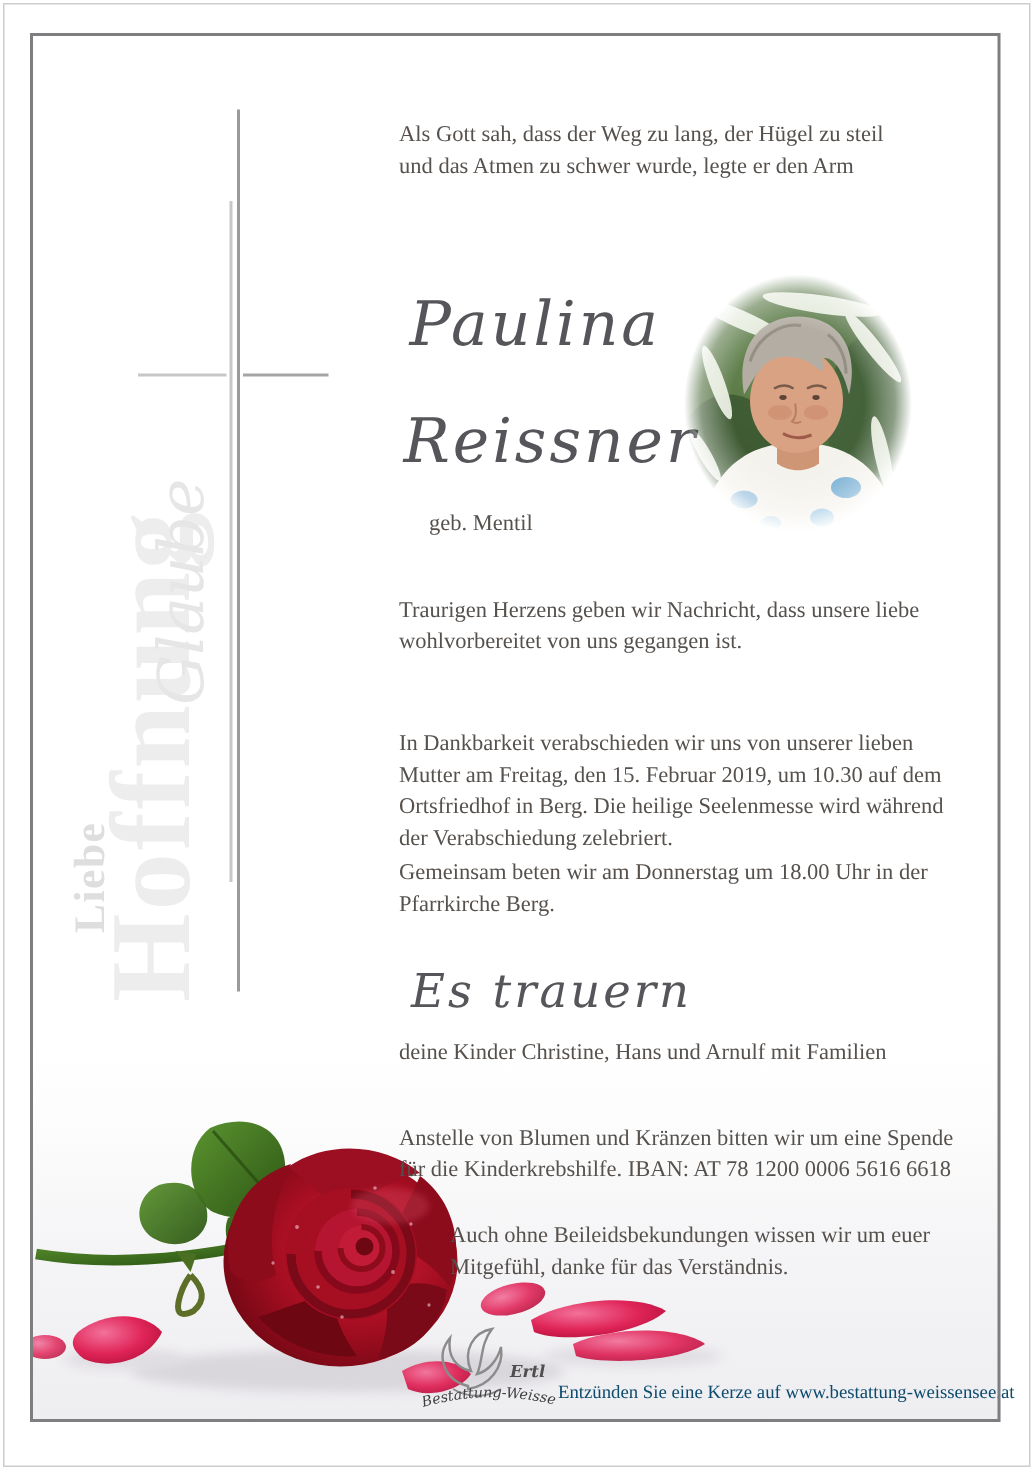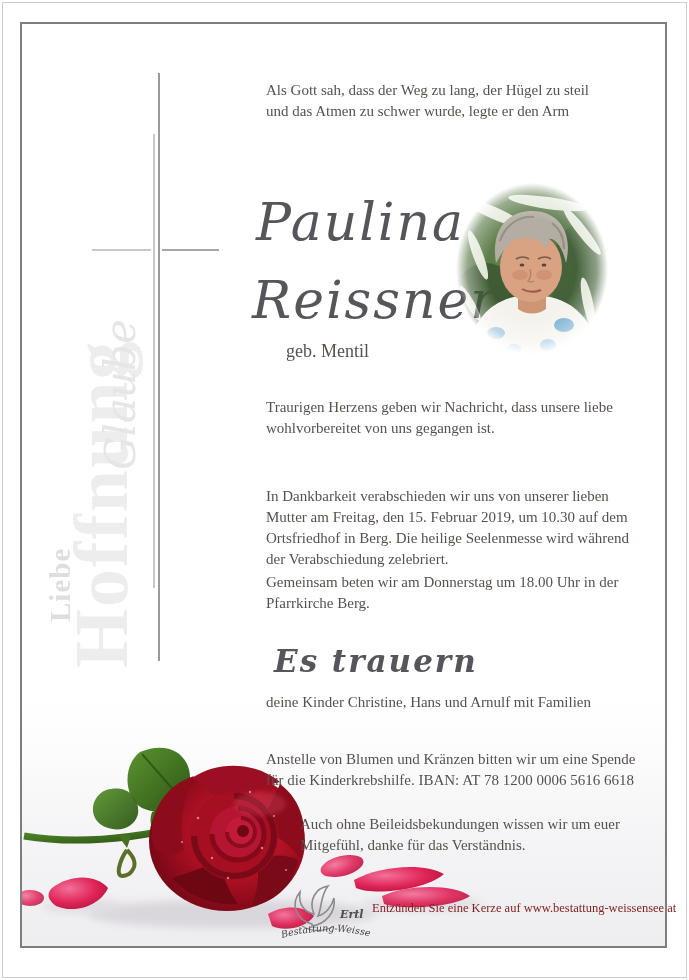--- a/index.html
+++ b/index.html
@@ -17,30 +17,30 @@
   
   .wm{position:absolute;transform:rotate(-90deg);transform-origin:0 0;white-space:nowrap;z-index:0;}
   .wm-hoffnung{left:58px;top:668px;font-size:76px;font-weight:bold;color:#ededee;letter-spacing:2px;}
   .wm-liebe{left:44px;top:622px;font-size:29px;font-weight:bold;color:#dedede;letter-spacing:1px;}
   .wm-glaube{left:96px;top:470px;font-size:42px;font-style:italic;color:#e6e6e7;
              font-family:"DejaVu Serif",serif;}
   
   .tb{position:absolute;font-size:15px;line-height:21px;z-index:2;}
   .tb div{white-space:nowrap;}
   .script{font-family:"DejaVu Serif",serif;font-style:italic;color:#55555a;letter-spacing:2px;z-index:2;position:absolute;white-space:nowrap;}
-  .name{font-size:52px;}
-  .es-trauern{font-size:31px;font-weight:bold;}
-  .maiden{position:absolute;font-size:18px;z-index:2;}
+  .name{font-size:41px;margin-left:17px;}
+  .es-trauern{font-size:31px;}
+  .maiden{position:absolute;font-size:15px;z-index:2;}
   
   .photo-strip{position:absolute;left:22px;top:700px;width:645px;height:248px;overflow:hidden;z-index:1;
      background:linear-gradient(180deg, rgba(244,243,245,0) 0%, rgba(244,243,245,0.25) 22%, #f4f3f5 58%, #eeedf0 100%);}
   .rose-svg{position:absolute;left:0;bottom:0;}
   .portrait{position:absolute;left:456px;top:183px;z-index:2;}
   .logo{position:absolute;left:282px;top:884px;z-index:3;}
-  .candle-note{position:absolute;left:372px;top:901px;font-size:12.5px;color:#7f1d1d;z-index:3;white-space:nowrap;}
+  .candle-note{position:absolute;left:372px;top:921px;font-size:12.5px;color:#0c4a6e;z-index:3;white-space:nowrap;}
 </style>
 </head>
 <body>
 
 <div class="page">
 
   <div class="outer-border"></div>
   <div class="inner-frame"></div>
 
   <div class="wm wm-hoffnung">Hoffnung</div>

